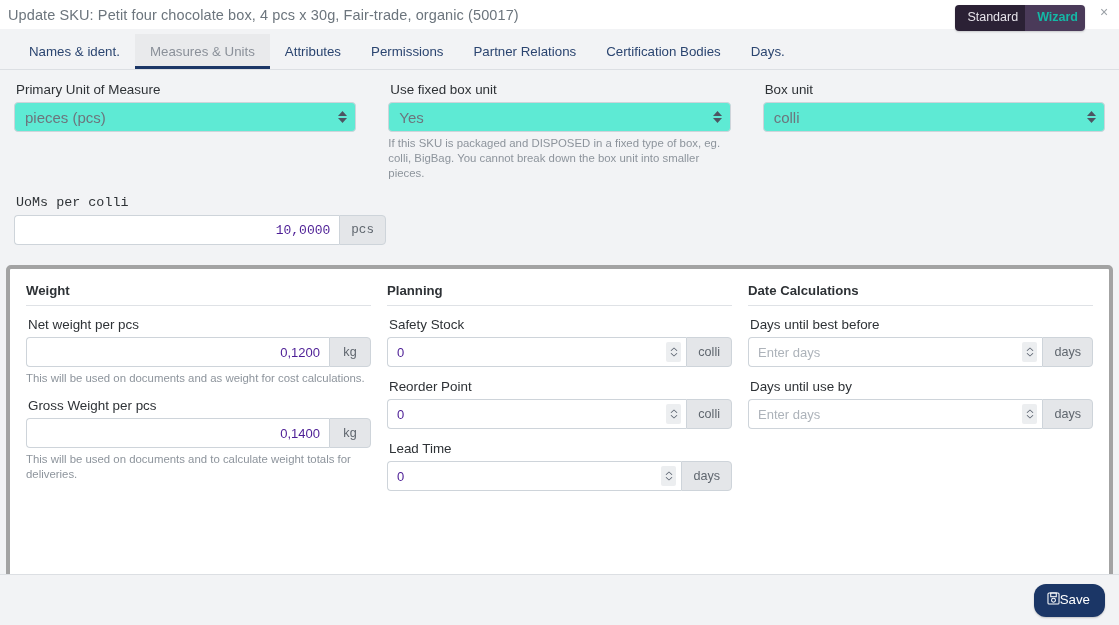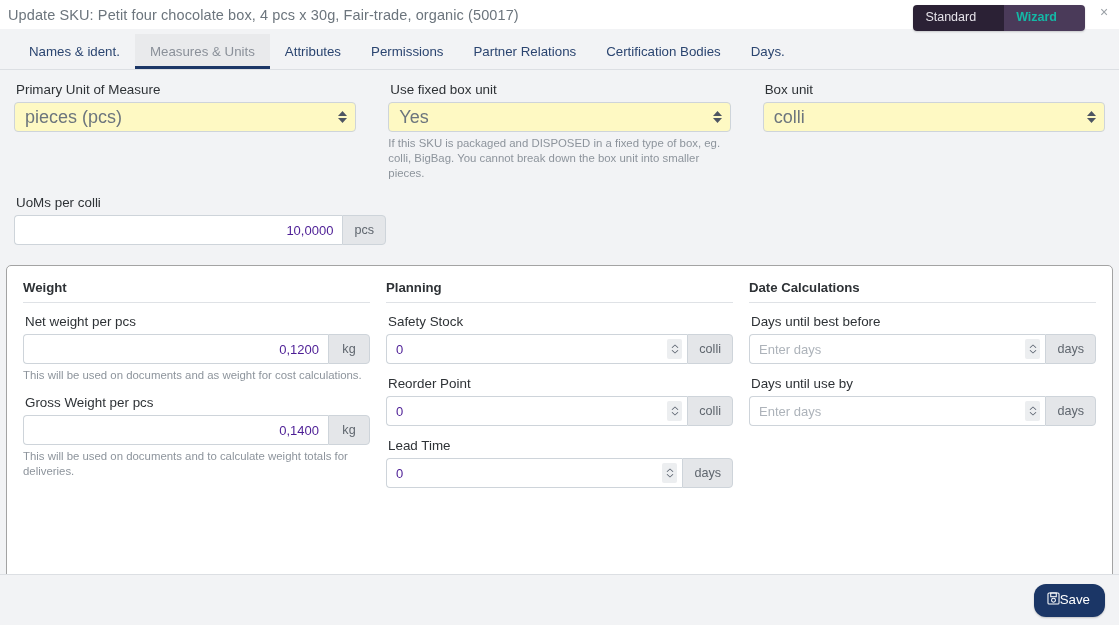--- a/index.html
+++ b/index.html
@@ -28,21 +28,21 @@
   }
   .segmented {
     position: absolute; right: 34px; top: 5px;
     display: flex;
     border-radius: 4px;
     overflow: hidden;
     box-shadow: 0 1px 2px rgba(0,0,0,.18);
   }
   .seg-btn {
     font-size: 12.5px;
-    padding: 5px 28px 6px 12px;
+    padding: 5px 7px 6px 12px;
     border: none;
     cursor: pointer;
     line-height: 1.2;
     font-family: inherit;
   }
   .seg-standard { background: #2b2135; color: #e6e3ea; }
   .seg-wizard   { background: #4a3a59; color: #14b8a6; font-weight: bold; }
   .close-btn {
     position: absolute; right: 6px; top: 3px;
     width: 18px; height: 18px;
@@ -103,22 +103,22 @@
     max-width: 350px;
   }
 
   
   .select-wrap { position: relative; }
   .form-select {
     width: 100%;
     height: 30px;
     border: 1px solid #ced4da;
     border-radius: 4px;
-    background: #fef9c3;
-    font-size: 18px;
+    background: #5eead4;
+    font-size: 15px;
     color: #6c757d;
     padding: 0 26px 0 10px;
     appearance: none;
     -webkit-appearance: none;
     font-family: inherit;
     cursor: pointer;
   }
   .sel-arrows {
     position: absolute; right: 9px; top: 50%;
     transform: translateY(-50%);
@@ -167,28 +167,28 @@
     background: #eceef0;
     border-radius: 2px;
     display: flex; flex-direction: column;
     align-items: center; justify-content: center;
     gap: 2px;
     cursor: pointer;
     color: #5c6470;
   }
 
   
-  .uom-row { padding: 12px 14px 0 14px; }
+  .uom-row { padding: 12px 14px 0 14px; font-family: Liberation Mono, monospace; }
   .uom-field { width: 372px; }
 
   
   .card {
     margin: 20px 6px 0 6px;
     background: #fff;
-    border: 1px solid #a3a3a3;
+    border: 4px solid #a3a3a3;
     border-radius: 5px;
     padding: 14px 8px 0 8px;
     display: flex;
     height: 324px;
   }
   .card-col { width: 372px; padding: 0 8px; }
   .section-head {
     font-size: 13.2px;
     font-weight: bold;
     color: #2e3236;

